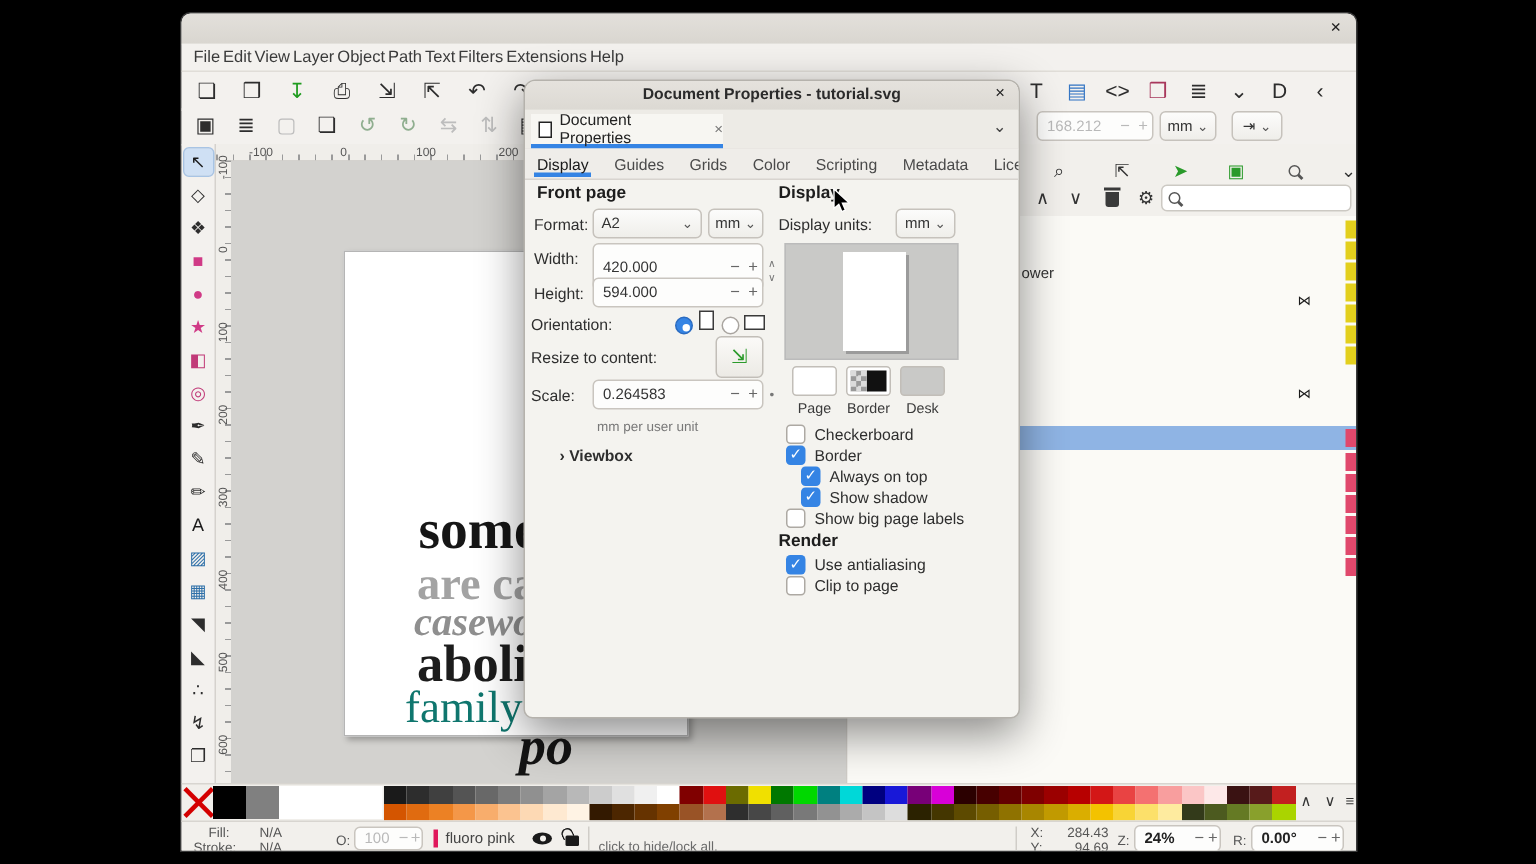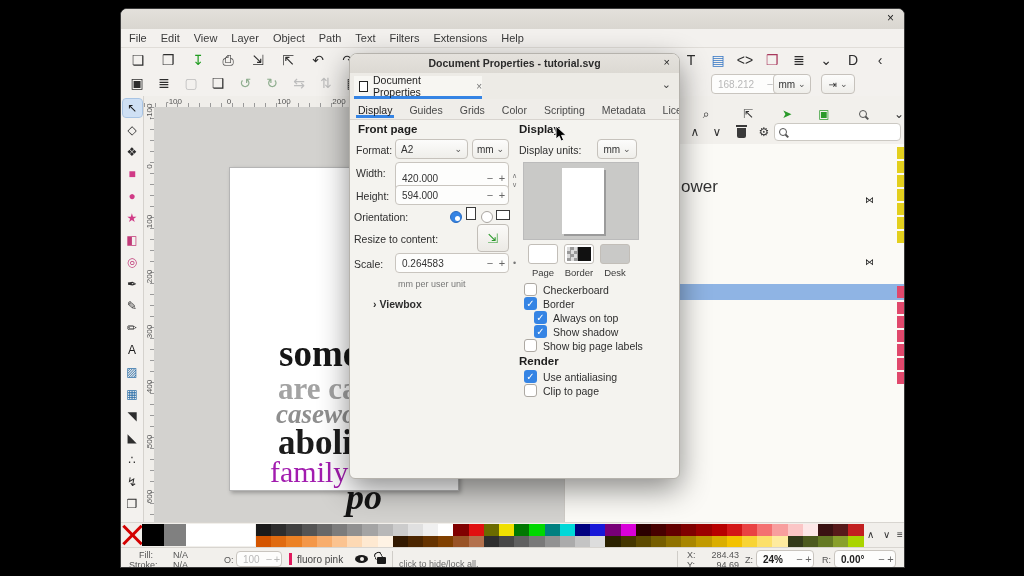--- a/index.html
+++ b/index.html
@@ -5,21 +5,21 @@
   html,body{margin:0;padding:0;}
   #screen{position:relative;width:1024px;height:576px;background:#000;overflow:hidden;
     font-family:"Liberation Sans","DejaVu Sans",sans-serif;-webkit-font-smoothing:antialiased;}
   #app{position:absolute;left:120px;top:8px;width:785px;height:560px;background:#ecebe7;
     border:1px solid #3a3a3a;box-sizing:border-box;border-radius:7px 7px 0 0;overflow:hidden;}
   
   #titlebar{position:absolute;left:0;top:0;width:100%;height:20px;background:linear-gradient(#e3e0db,#d9d6d0);
     border-bottom:1px solid #c2bfb9;}
   #title-text{position:absolute;left:0;right:0;top:3px;text-align:center;font-size:11px;font-weight:bold;color:#2b2b2b;}
   #win-close{position:absolute;right:10px;top:2px;font-size:12px;color:#222;cursor:default;}
-  #menubar{position:absolute;left:0;top:20px;width:100%;height:18px;background:#f3f1ee;display:flex;align-items:center;padding-left:8px;box-sizing:border-box;gap:14px;}
+  #menubar{position:absolute;left:0;top:20px;width:100%;height:18px;background:#f3f1ee;display:flex;align-items:center;padding-left:8px;box-sizing:border-box;gap:2px;}
   .menu-item{font-size:11px;color:#3a3a3a;}
   #commandsbar{position:absolute;left:0;top:38px;width:100%;height:25px;background:#f3f1ee;border-top:1px solid #e0ddd8;border-bottom:1px solid #ddd9d4;}
   .cmd-row{position:absolute;top:3px;display:flex;gap:12px;align-items:center;}
   #cmd-left{left:8px;}
   #cmd-right{left:561px;gap:9px;}
   .tb-icon{width:18px;height:18px;font-size:14px;line-height:18px;text-align:center;}
   #toolcontrols{position:absolute;left:0;top:63px;width:100%;height:24px;background:#f3f1ee;border-bottom:1px solid #d5d2cd;}
   #tc-left{position:absolute;left:7px;top:2px;display:flex;gap:9px;}
   .field{position:absolute;background:#fdfdfc;border:1px solid #c9c5bf;border-radius:4px;font-size:10px;color:#333;
     display:flex;align-items:center;box-sizing:border-box;}
@@ -44,30 +44,30 @@
   .hr-label{position:absolute;top:88px;font-size:8px;color:#555;transform:translateX(-50%);}
   .vr-label{position:absolute;left:19px;width:18px;text-align:center;font-size:8px;color:#555;transform:rotate(-90deg);transform-origin:center;}
   #canvas{position:absolute;left:33px;top:98px;width:410px;height:415px;background:#d3d2cf;overflow:hidden;}
   #page{position:absolute;left:75px;top:60px;width:230px;height:324px;background:#fff;border:1px solid #b5b5b5;
     box-shadow:2px 2px 4px rgba(0,0,0,.28);box-sizing:border-box;}
   .cv-line{position:absolute;font-family:"Liberation Serif","DejaVu Serif",serif;white-space:nowrap;line-height:1;}
   .cv1{left:125px;top:228px;font-size:37px;font-weight:700;color:#161616;}
   .cv2{left:124px;top:266px;font-size:31px;font-weight:600;color:#a3a3a3;}
   .cv3{left:122px;top:294px;font-size:27px;font-weight:700;font-style:italic;color:#8f8f8f;}
   .cv4{left:124px;top:318px;font-size:35px;font-weight:700;color:#1c1c1c;}
-  .cv5{left:116px;top:350px;font-size:30px;color:#a21caf;}
+  .cv5{left:116px;top:350px;font-size:30px;color:#0f766e;}
   .cv6{left:192px;top:372px;font-size:36px;font-weight:700;font-style:italic;color:#141414;}
   
   #rightpanel{position:absolute;left:443px;top:87px;width:342px;height:426px;background:#f2f0ec;border-left:1px solid #cfccc7;box-sizing:border-box;}
   .dock-icon{position:absolute;top:10px;width:18px;height:16px;font-size:12px;line-height:16px;text-align:center;color:#333;}
   #objbar{position:absolute;left:0;top:24px;width:100%;height:24px;}
   .obj-icon{position:absolute;top:4px;width:16px;height:16px;font-size:12px;line-height:16px;text-align:center;color:#333;}
   #obj-search{position:absolute;left:209px;top:3px;width:127px;height:18px;background:#fff;border:1px solid #ccc9c3;border-radius:4px;display:flex;align-items:center;padding-left:4px;box-sizing:border-box;gap:4px;}
   #objlist{position:absolute;left:0;top:48px;width:100%;height:378px;background:#fbfaf6;}
-  #obj-visible-label{position:absolute;left:116px;top:33px;font-size:17px;color:#333;}
+  #obj-visible-label{position:absolute;left:116px;top:33px;font-size:10px;color:#333;}
   #obj-selected-row{position:absolute;left:0;top:140px;width:100%;height:16px;background:#8fb4e4;}
   .strip{position:absolute;left:332px;width:8px;height:12px;}
   .marker{position:absolute;left:300px;font-size:9px;color:#1a1a1a;}
   .mag-icon{position:relative;width:8px;height:8px;border:1.5px solid #555;border-radius:50%;display:inline-block;box-sizing:border-box;}
   .mag-icon::after{content:"";position:absolute;width:4px;height:1.5px;background:#555;right:-3px;bottom:-1px;transform:rotate(45deg);}
   .trash-icon{position:relative;width:9px;height:10px;background:#3a3a3a;border-radius:0 0 2px 2px;display:inline-block;margin-top:4px;}
   .trash-icon::before{content:"";position:absolute;left:-1px;top:-3px;width:11px;height:2px;background:#3a3a3a;}
   
   #dialog{position:absolute;left:228px;top:44px;width:331px;height:426px;background:#f4f3ef;border:1px solid #b5b2ac;
     border-radius:8px 8px 6px 6px;box-shadow:0 10px 30px rgba(0,0,0,.45);box-sizing:border-box;z-index:40;overflow:hidden;}
@@ -181,21 +181,21 @@
           <span class="tb-icon" style="color: rgb(45, 45, 45);">▣</span>
           <span class="tb-icon" style="color: rgb(45, 45, 45);">≣</span>
           <span class="tb-icon" style="color: rgb(189, 189, 189);">▢</span>
           <span class="tb-icon" style="color: rgb(45, 45, 45);">❏</span>
           <span class="tb-icon" style="color: rgb(143, 174, 143);">↺</span>
           <span class="tb-icon" style="color: rgb(143, 174, 143);">↻</span>
           <span class="tb-icon" style="color: rgb(189, 189, 189);">⇆</span>
           <span class="tb-icon" style="color: rgb(189, 189, 189);">⇅</span>
           <span class="tb-icon" style="color: rgb(45, 45, 45);">▤</span>
         </div>
-    <div class="field" style="left:570px;top:2px;width:78px;height:20px;margin-left:20px;">
+    <div class="field" style="left:570px;top:2px;width:78px;height:20px;">
       <span class="val dim">168.212</span>
       <span class="spin dim">−</span>
       <span class="spin dim">+</span>
     </div>
     <div class="combo" style="left:652px;top:2px;width:38px;height:20px;">
       <span>mm</span>
       <span class="chev">⌄</span>
     </div>
     <div class="combo" style="left:700px;top:2px;width:34px;height:20px;">
       <span>⇥</span>

